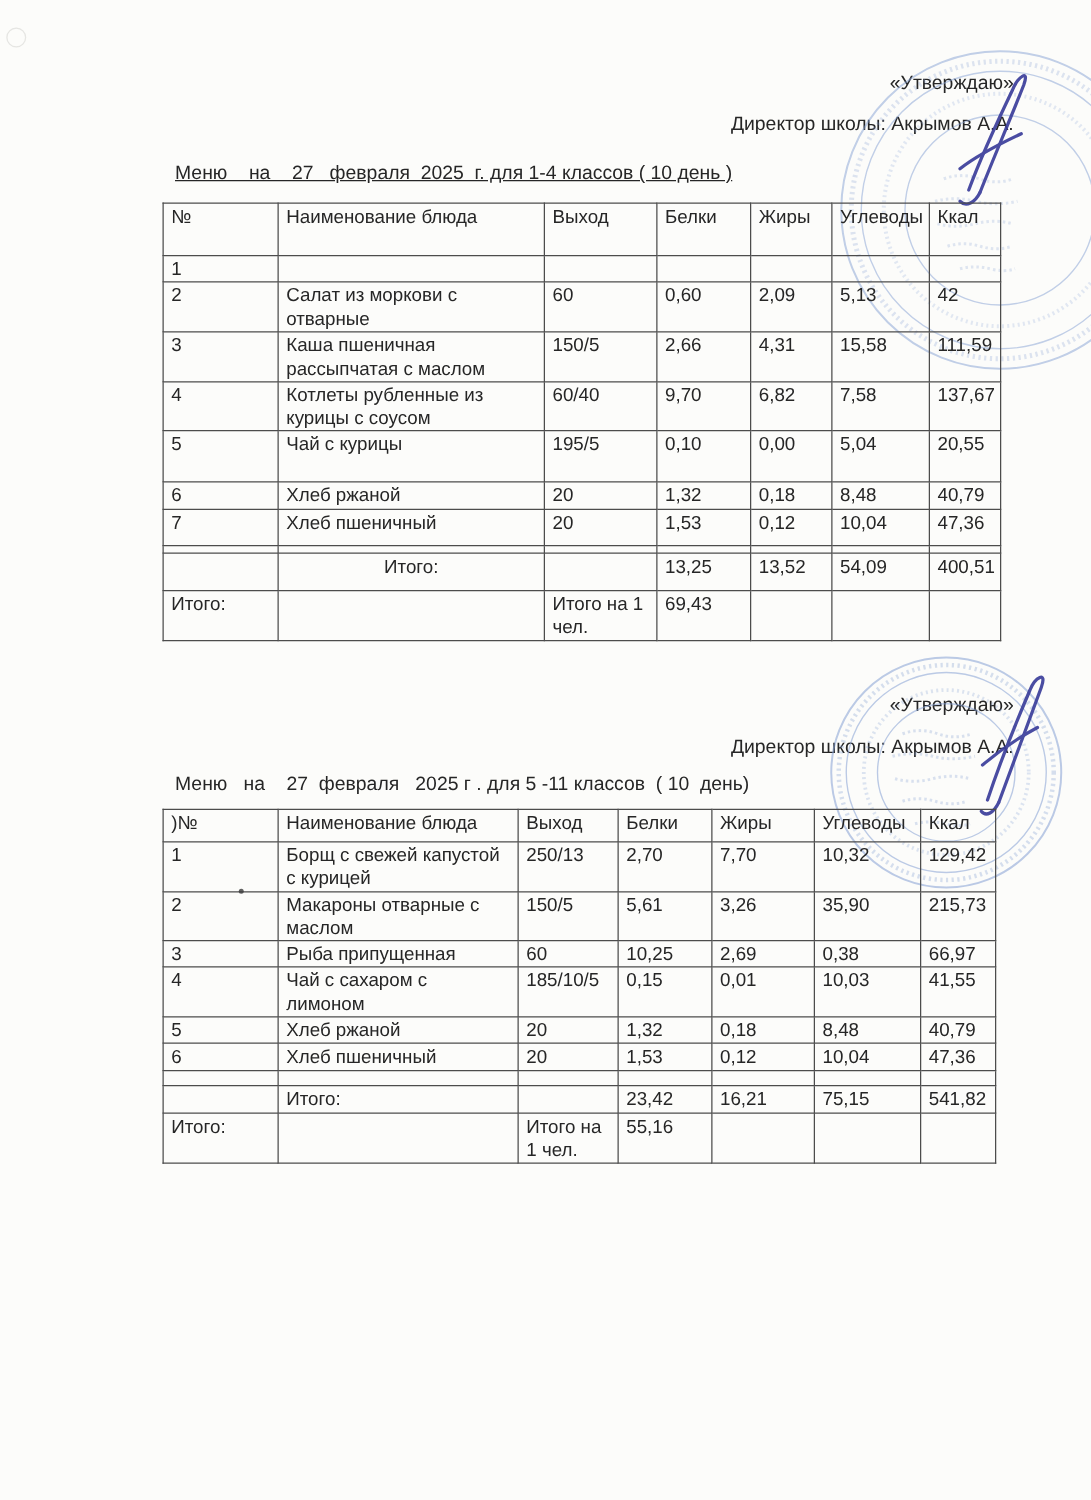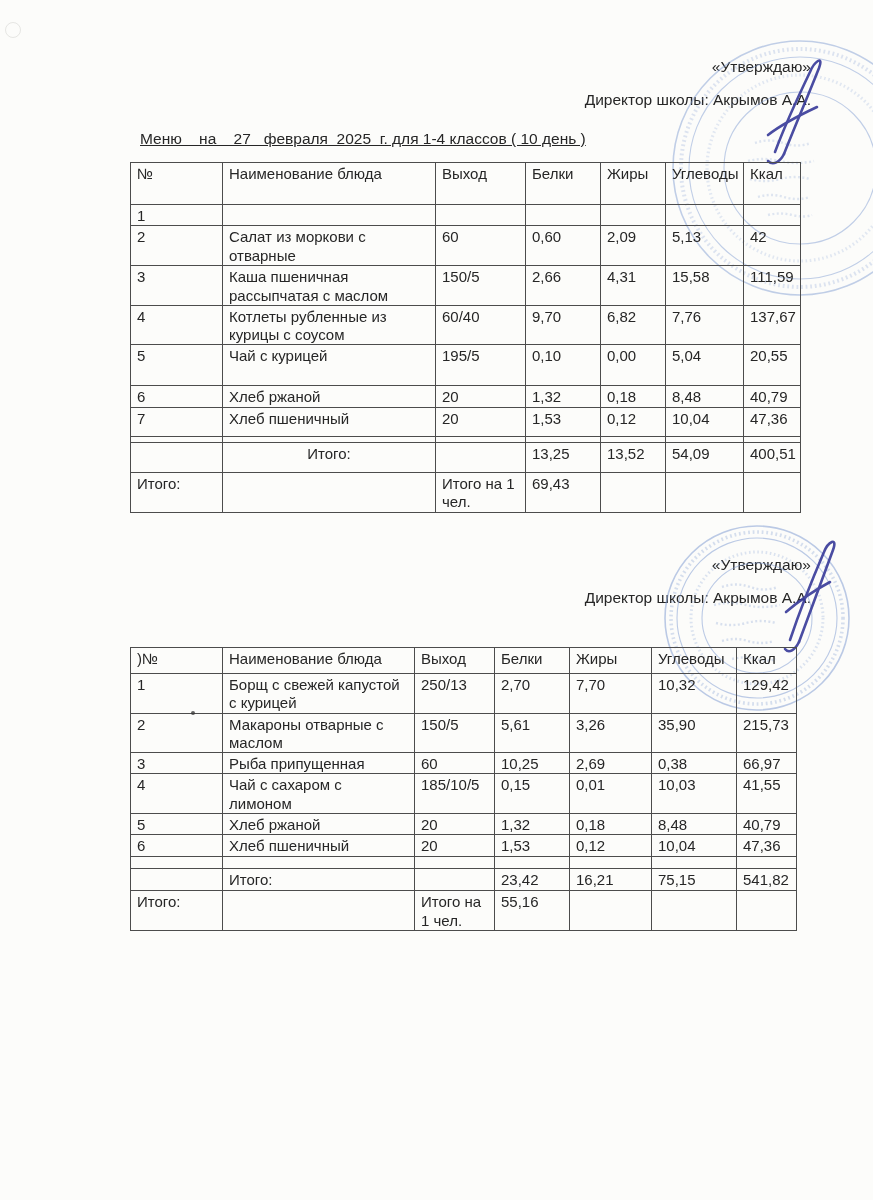--- a/index.html
+++ b/index.html
@@ -144,26 +144,26 @@
           <td>4,31</td>
           <td>15,58</td>
           <td>111,59</td>
         </tr>
         <tr style="height: 38px;">
           <td>4</td>
           <td>Котлеты рубленные из курицы с соусом</td>
           <td>60/40</td>
           <td>9,70</td>
           <td>6,82</td>
-          <td>7,76</td>
+          <td>7,58</td>
           <td>137,67</td>
         </tr>
         <tr style="height: 41px;">
           <td>5</td>
-          <td>Чай с курицей</td>
+          <td>Чай с курицы</td>
           <td>195/5</td>
           <td>0,10</td>
           <td>0,00</td>
           <td>5,04</td>
           <td>20,55</td>
         </tr>
         <tr style="height: 20px;">
           <td>6</td>
           <td>Хлеб ржаной</td>
           <td>20</td>
@@ -231,20 +231,21 @@
         <path d="M82,144 q12,-3 24,0 t20,0"></path>
       </g>
     </g>
     <g stroke="#3b3e9b" fill="none" stroke-width="2.6" stroke-linecap="round" opacity="0.92">
       <path d="M140,125 C150,95 162,65 174,37 C178,27 188,21 183,35 C172,65 160,97 149,127"></path>
       <path d="M136,97 C150,85 165,75 180,67"></path>
       <path d="M149,127 C145,135 139,139 135,134"></path>
     </g>
   </svg>
 
+  <div class="menu-title menu-title-2">Меню   на    27  февраля   2025 г . для 5 -11 классов  ( 10  день)</div>
 
   <table class="menu-table menu-table-2" style="width: 666px;">
       <colgroup>
         <col style="width: 92px;">
         <col style="width: 192px;">
         <col style="width: 80px;">
         <col style="width: 75px;">
         <col style="width: 82px;">
         <col style="width: 85px;">
         <col style="width: 60px;">

